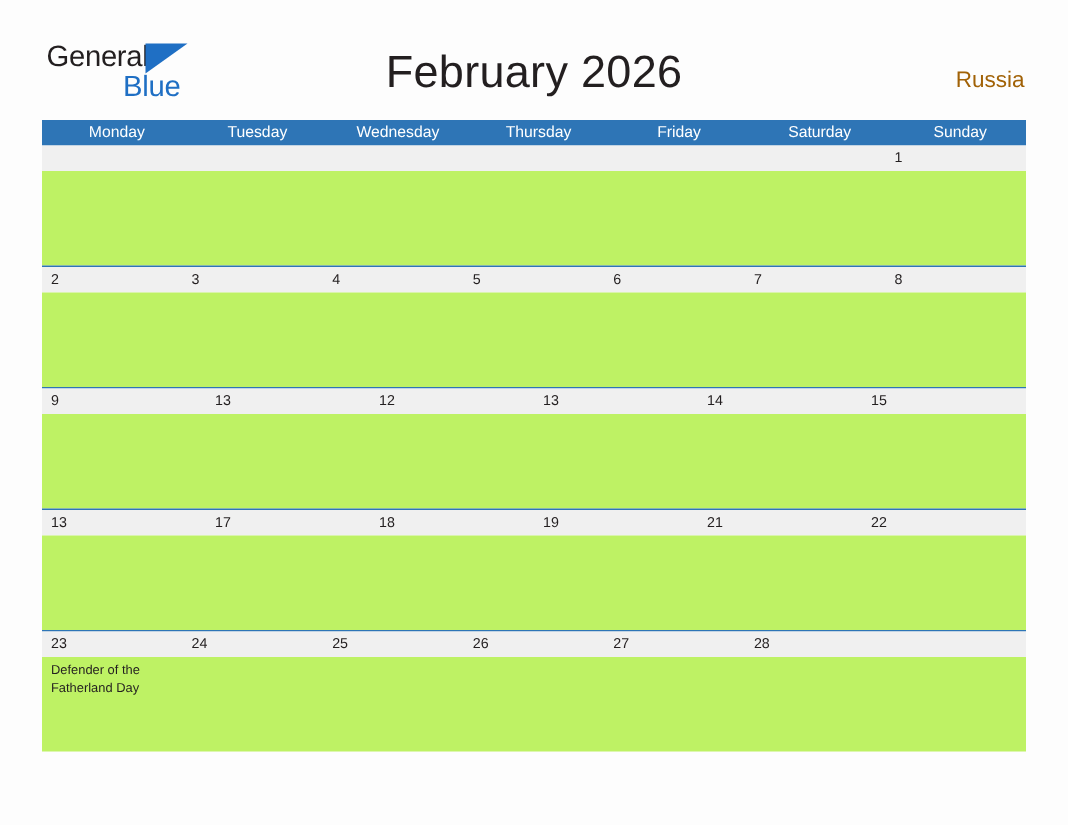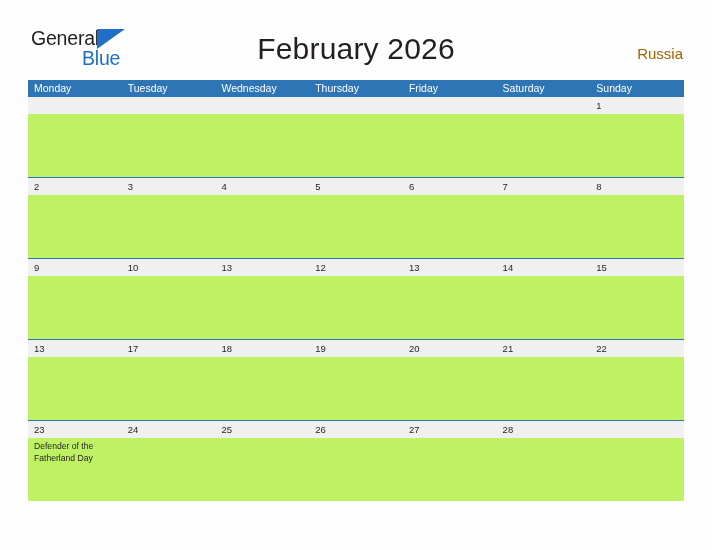--- a/index.html
+++ b/index.html
@@ -114,20 +114,21 @@
   }
   .weekday {
     flex: 1 1 0;
     box-sizing: border-box;
     padding-left: 6px;
     color: #ffffff;
     font-size: 10.5px;
     line-height: 17px;
     white-space: nowrap;
     overflow: hidden;
+    text-align: center;
   }
 
   .week-row {
     width: 100%;
     border-top: 1.6px solid #2e75b6;
   }
   .week-row.first {
     border-top: none;
   }
 
@@ -237,21 +238,20 @@
             <div class="day-body"></div>
             <div class="day-body"></div>
             <div class="day-body"></div>
             <div class="day-body"></div>
             <div class="day-body"></div>
           </div>
         </div>
         <div class="week-row">
           <div class="week-dates">
             <div class="day-number">9</div>
-            <div class="day-number">10</div>
             <div class="day-number">13</div>
             <div class="day-number">12</div>
             <div class="day-number">13</div>
             <div class="day-number">14</div>
             <div class="day-number">15</div>
           </div>
           <div class="week-bodies">
             <div class="day-body"></div>
             <div class="day-body"></div>
             <div class="day-body"></div>
@@ -260,21 +260,20 @@
             <div class="day-body"></div>
             <div class="day-body"></div>
           </div>
         </div>
         <div class="week-row">
           <div class="week-dates">
             <div class="day-number">13</div>
             <div class="day-number">17</div>
             <div class="day-number">18</div>
             <div class="day-number">19</div>
-            <div class="day-number">20</div>
             <div class="day-number">21</div>
             <div class="day-number">22</div>
           </div>
           <div class="week-bodies">
             <div class="day-body"></div>
             <div class="day-body"></div>
             <div class="day-body"></div>
             <div class="day-body"></div>
             <div class="day-body"></div>
             <div class="day-body"></div>

